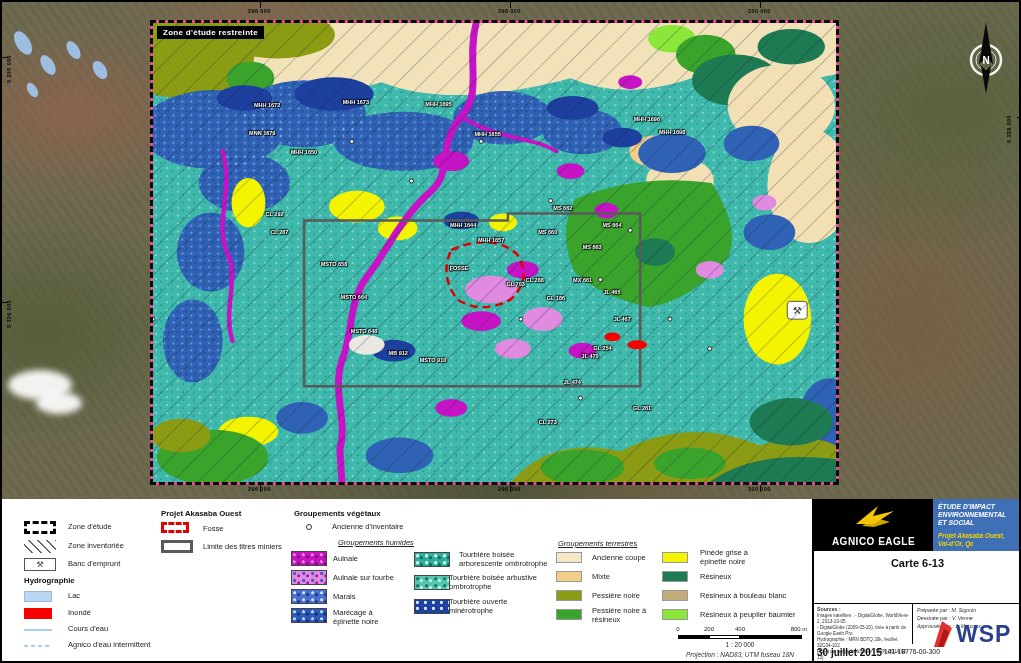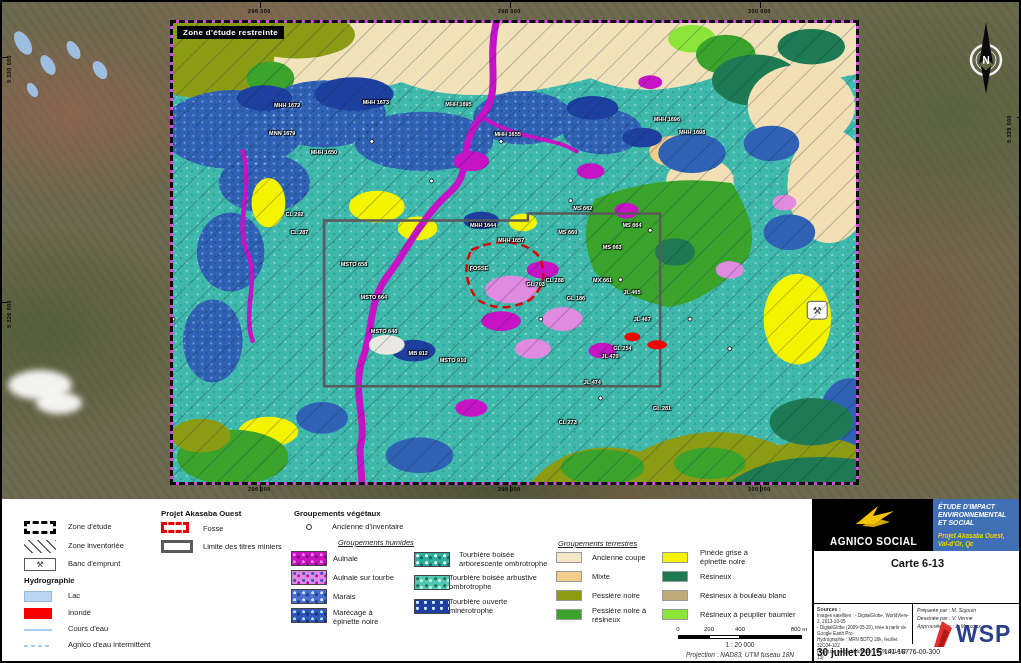--- a/index.html
+++ b/index.html
@@ -13,21 +13,21 @@
       radial-gradient(ellipse 320px 210px at 950px 110px, rgba(78,94,52,.6), transparent 70%),
       radial-gradient(ellipse 250px 270px at 910px 320px, rgba(126,88,62,.55), transparent 70%),
       radial-gradient(ellipse 420px 130px at 500px 485px, rgba(58,68,40,.6), transparent 70%),
       radial-gradient(ellipse 210px 110px at 260px 20px, rgba(142,102,78,.55), transparent 70%),
       radial-gradient(ellipse 180px 90px at 620px 492px, rgba(150,110,84,.5), transparent 70%),
       repeating-linear-gradient(55deg, rgba(0,0,0,.05) 0 3px, transparent 3px 8px);}
   .lake{position:absolute;background:#9fc3e8;border-radius:50%;transform:rotate(-32deg);opacity:.95;}
   .cloud{position:absolute;background:rgba(255,255,255,.92);border-radius:50%;filter:blur(3px);}
   
   .frame{position:absolute;left:148px;top:18px;width:689px;height:465px;border:3px dashed #0a0a0a;
-         box-sizing:border-box;background:#d946ef;margin-left:20px;}
+         box-sizing:border-box;background:#ec4899;}
   .frame svg{position:absolute;left:0;top:0;width:100%;height:100%;}
   .frame-label{position:absolute;left:4px;top:3px;background:#000;color:#fff;font-size:8px;
          font-weight:bold;padding:2px 6px;letter-spacing:.3px;z-index:30;}
   .map-label{position:absolute;transform:translate(-50%,-50%);font-size:5.5px;font-weight:bold;color:#fff;
          white-space:nowrap;z-index:20;
          text-shadow:0 0 2px #000,0 0 2px #000,1px 1px 1px #000,-1px -1px 1px #000;}
   .coord{position:absolute;font-size:5.5px;color:#0a0a0a;white-space:nowrap;font-weight:bold;letter-spacing:.4px;}
   .coord.rot{transform:rotate(-90deg);transform-origin:left top;}
   .tick{position:absolute;background:#0a0a0a;}
   .north{position:absolute;left:958px;top:18px;width:52px;height:76px;}
@@ -384,21 +384,21 @@
     <div class="scale-proj" style="left:738px;top:152px;">Projection : NAD83, UTM fuseau 18N</div>
   </div>
 
   <div class="tb-divider"></div>
   <div class="tb">
     <div class="tb-black">
       <svg width="44" height="26" viewBox="0 0 44 26" style="margin-top:3px;">
         <path d="M4,22 L26,4 L21,14 L42,9 L22,22 Z" fill="#f5c400"></path>
         <path d="M10,24 L24,16 L38,20 L22,25 Z" fill="#f5c400" opacity=".85"></path>
       </svg>
-      <div class="co">AGNICO SOCIAL</div>
+      <div class="co">AGNICO EAGLE</div>
     </div>
     <div class="tb-blue">
       <div class="study">ÉTUDE D'IMPACT ENVIRONNEMENTAL ET SOCIAL</div>
       <div class="proj">Projet Akasaba Ouest, Val-d'Or, Qc</div>
     </div>
     <div class="tb-carte">Carte 6-13</div>
     <div class="tb-hline"></div>
     <div class="tb-sources">
       <span class="src-h">Sources :</span>
       <div>Images satellites : - DigitalGlobe, WorldView-2, 2013-10-05</div>

